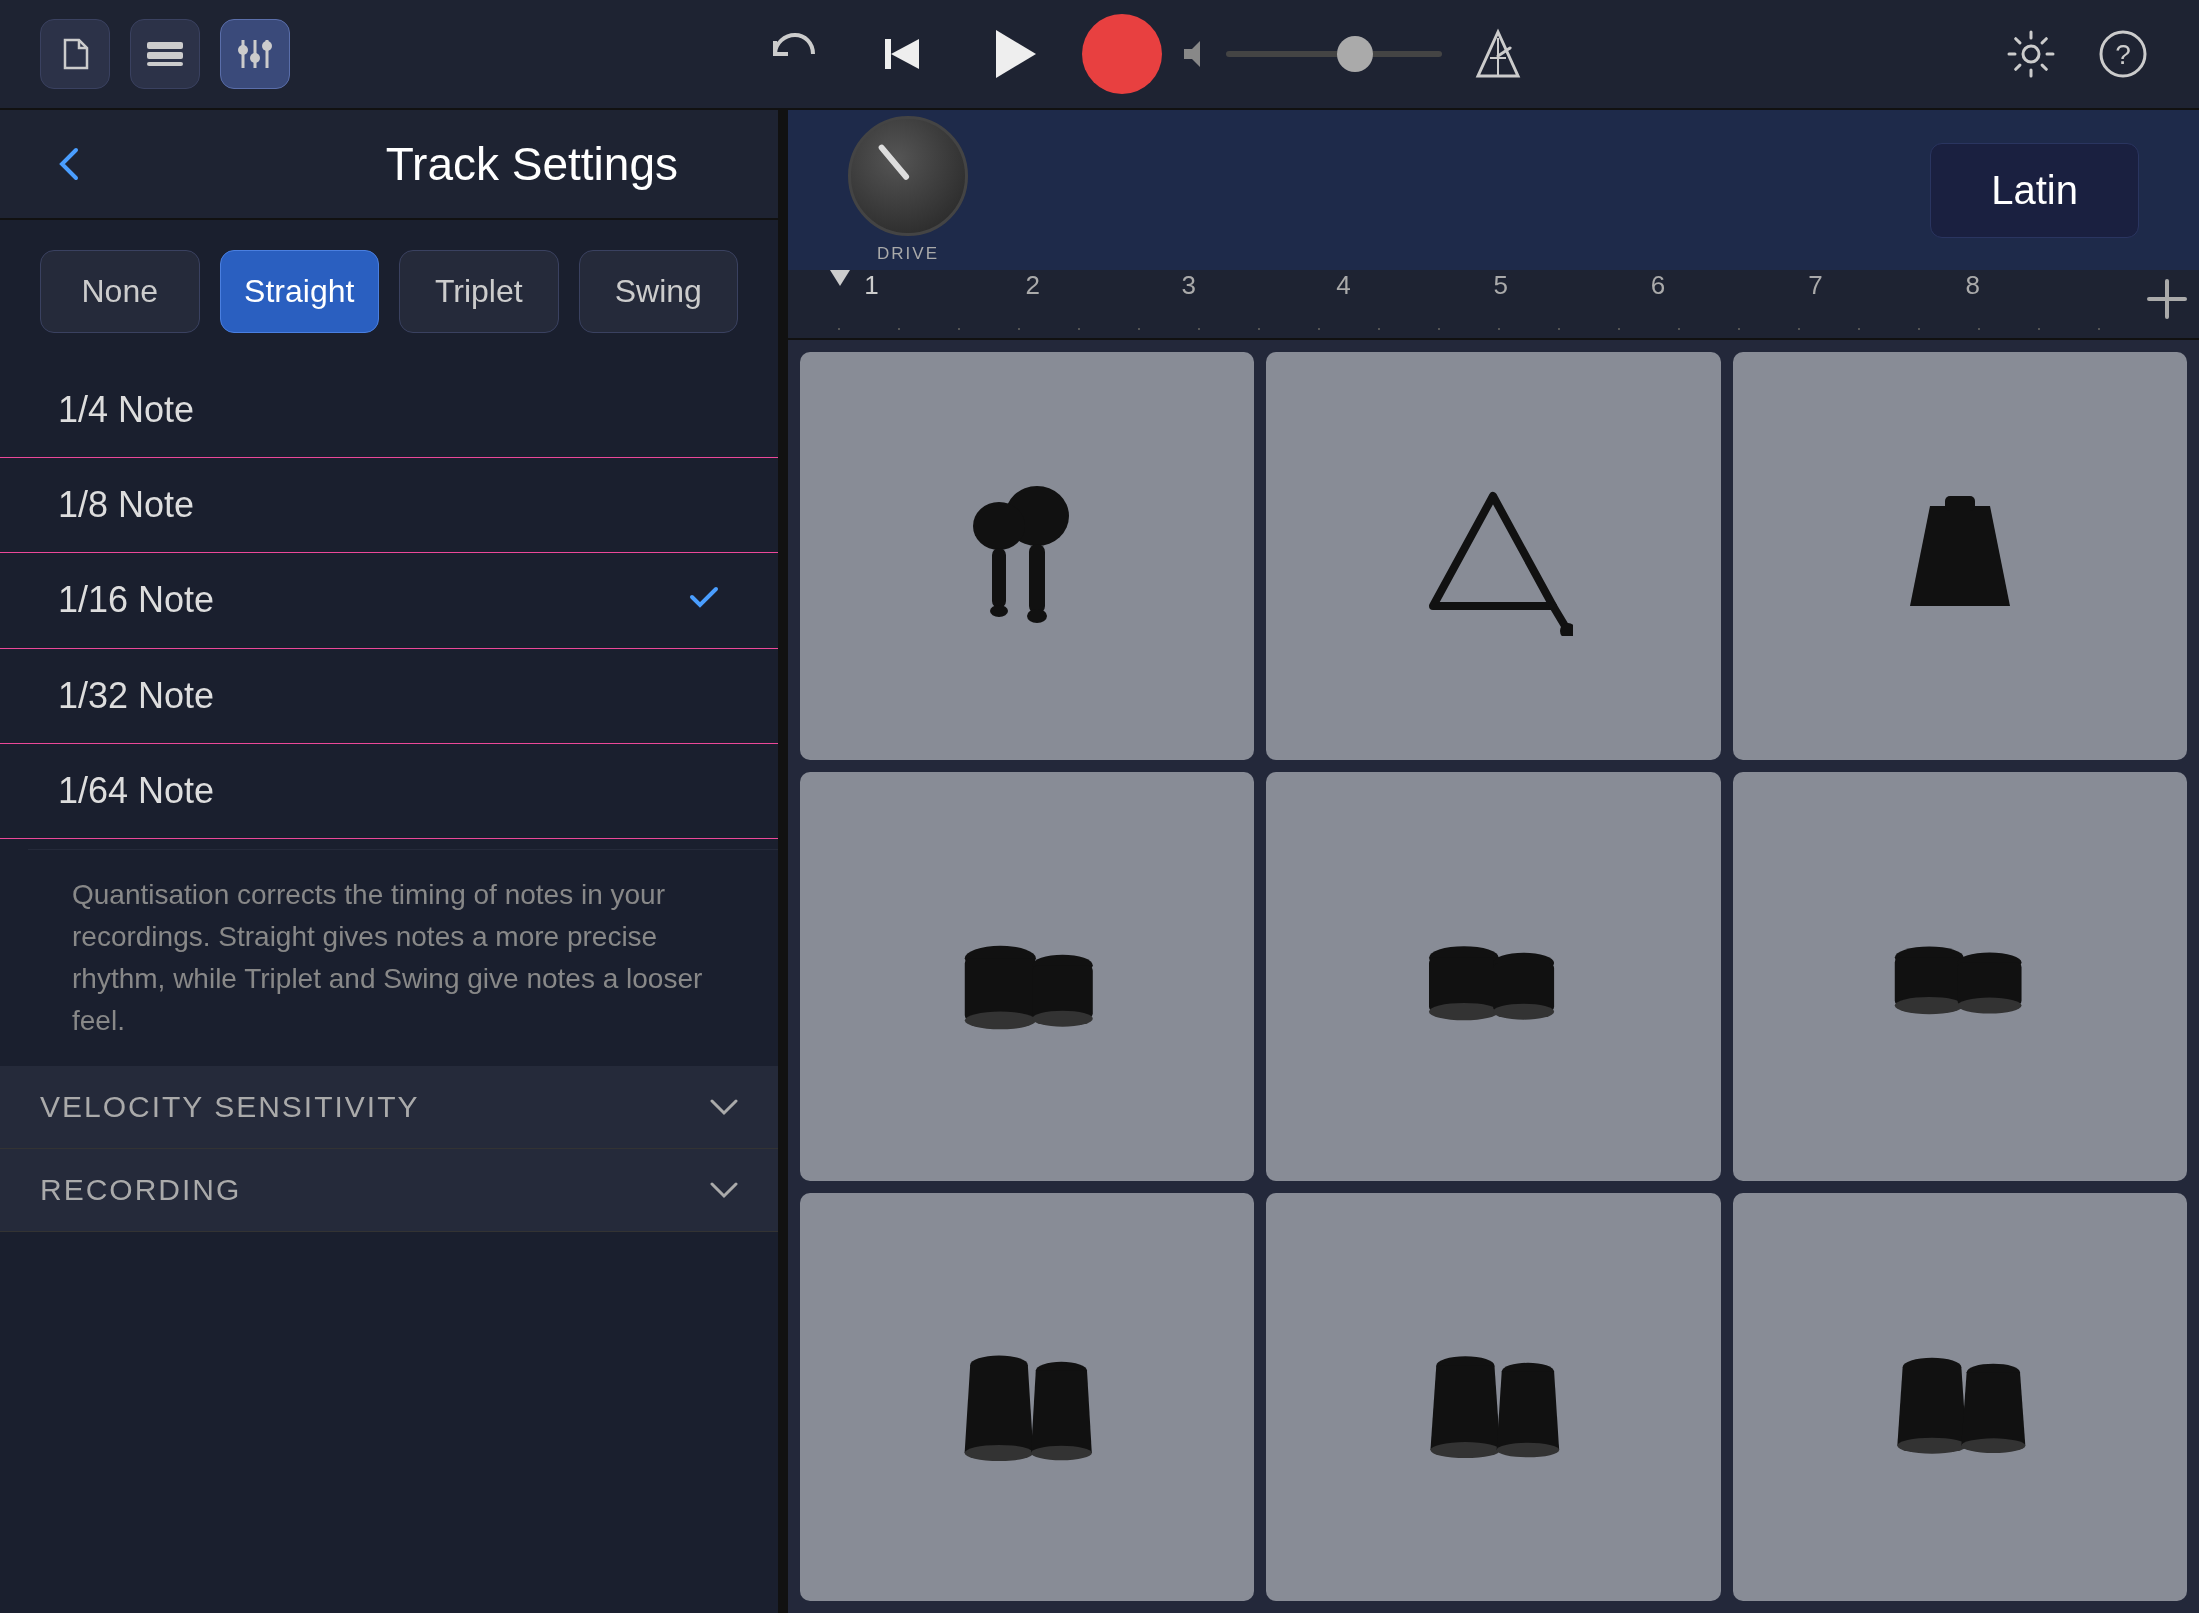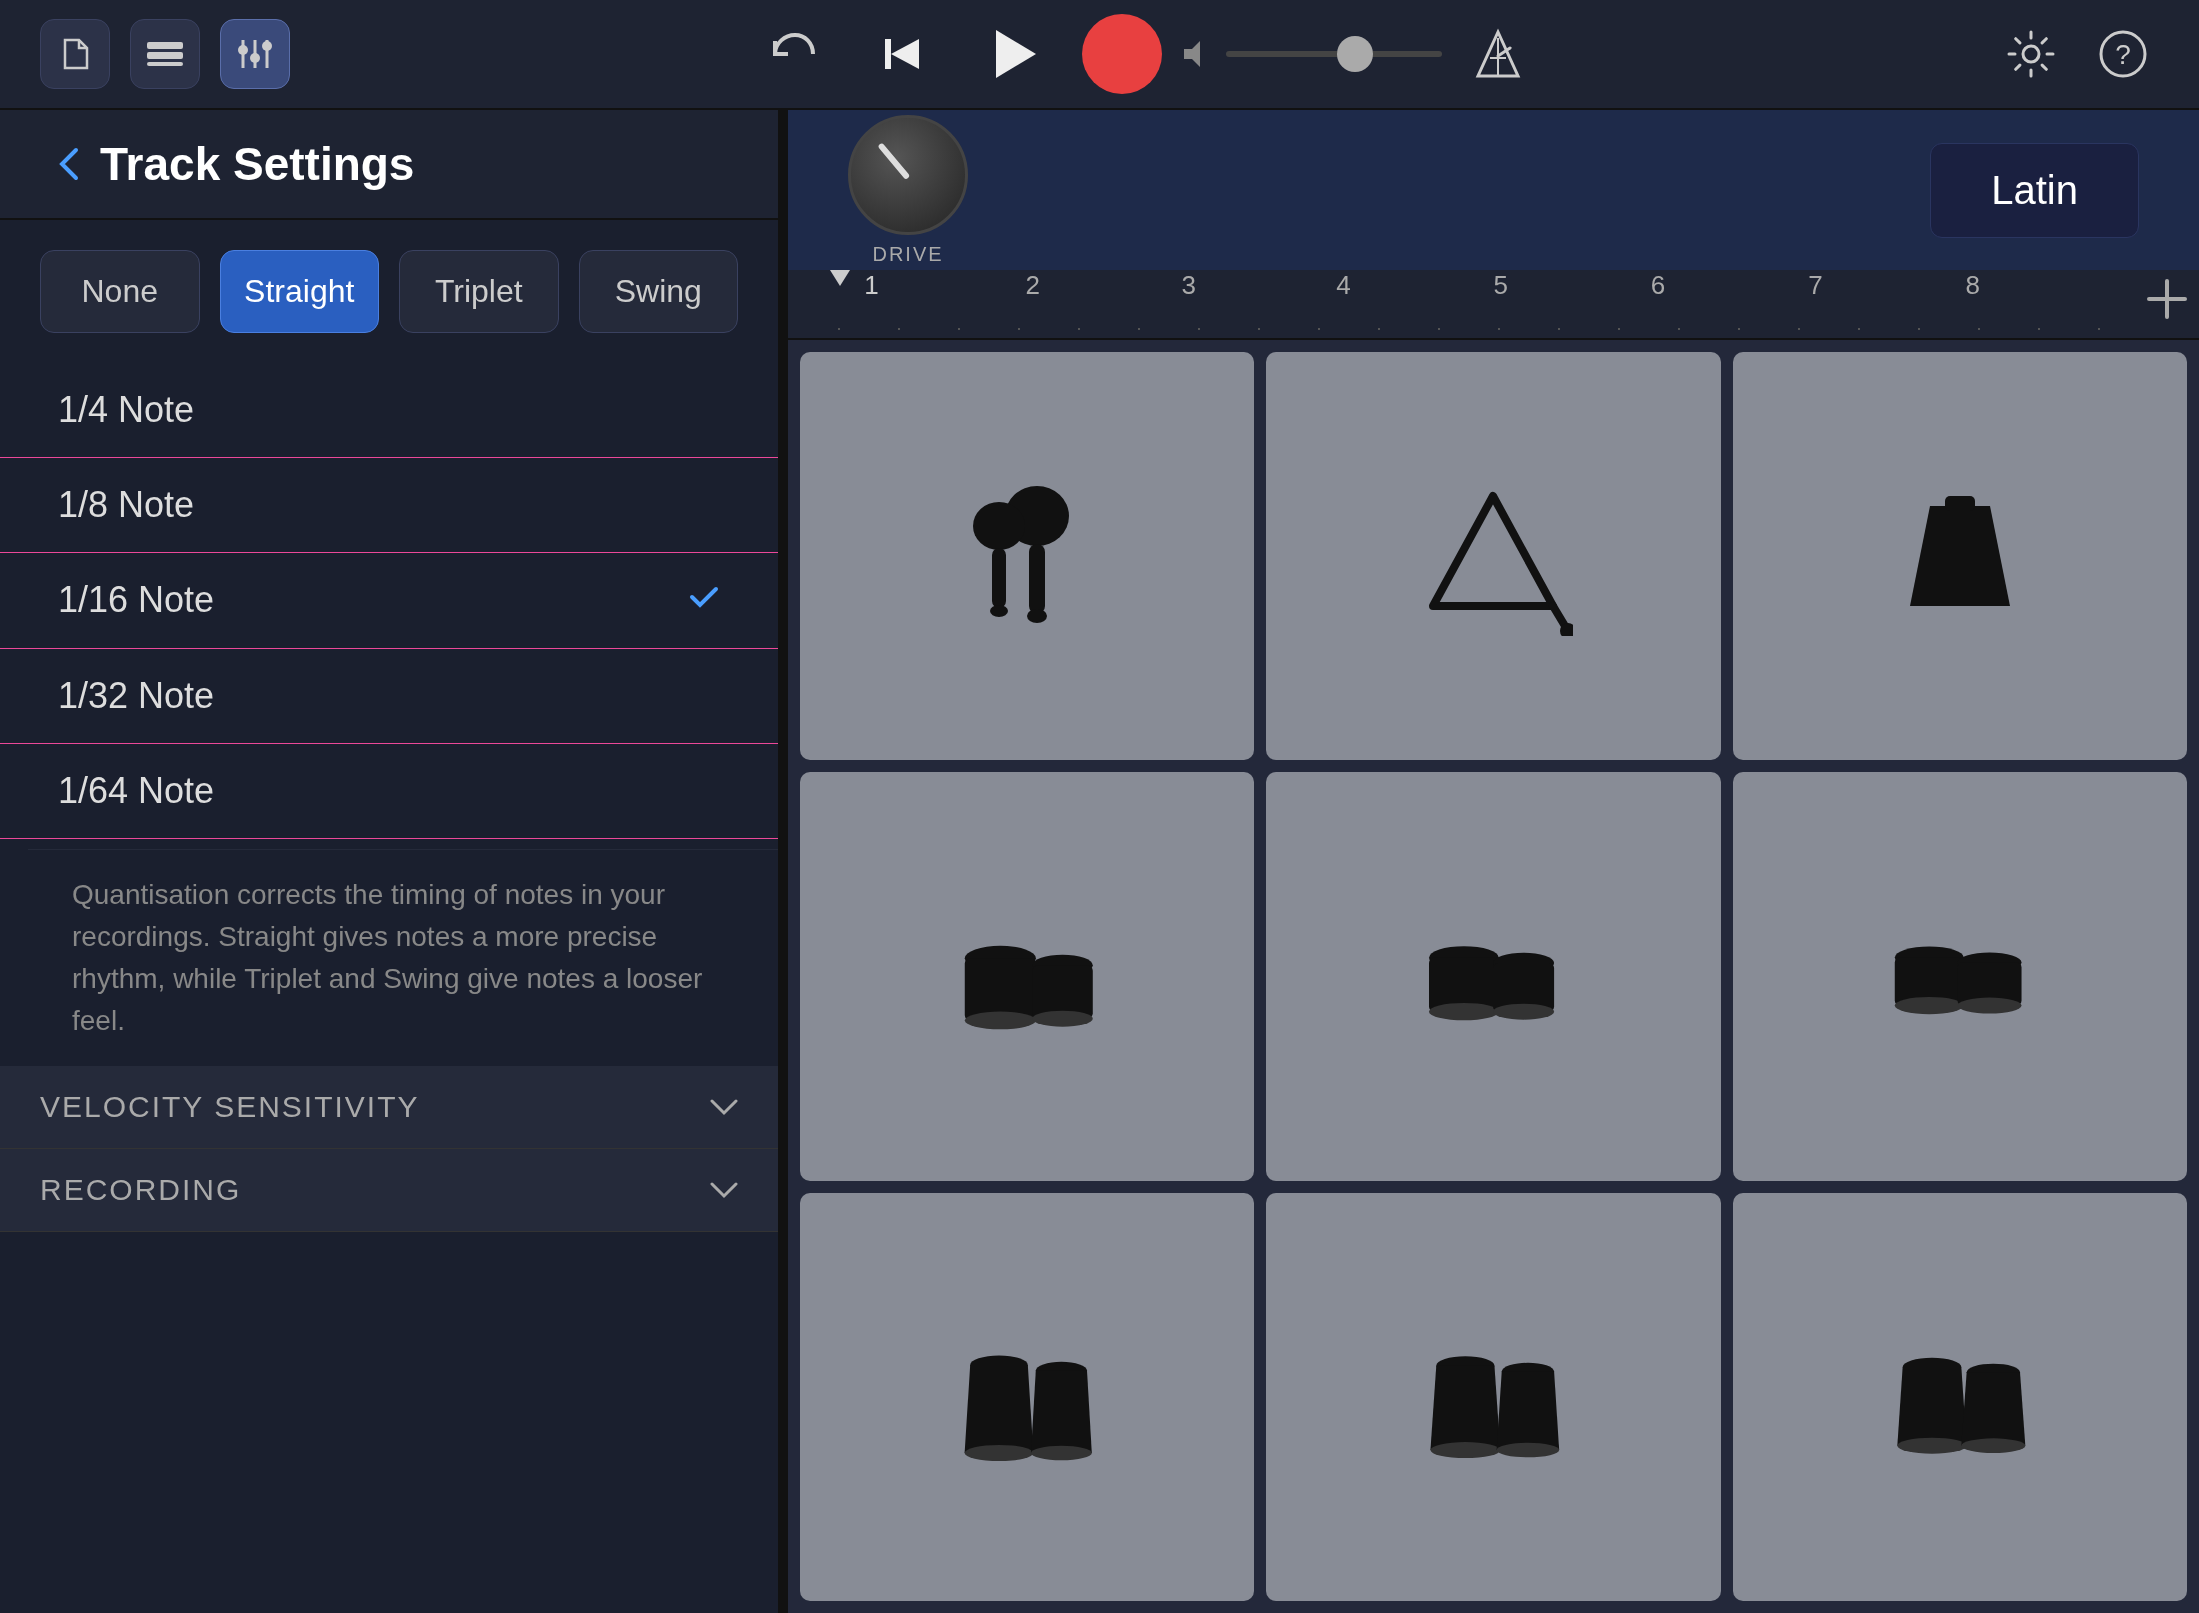--- a/index.html
+++ b/index.html
@@ -118,24 +118,24 @@
     }
     .back-btn {
       width: 60px; height: 60px;
       background: none; border: none; cursor: pointer;
       color: #4a9eff;
       font-size: 36px;
       display: flex; align-items: center; justify-content: center;
     }
     .sidebar-title {
       flex: 1;
-      text-align: left;
+      text-align: right;
       color: #fff;
       font-size: 46px;
-      font-weight: 700;
+      font-weight: 400;
     }
 
     
     .section-header {
       background: #252a3a;
       padding: 24px 40px;
       display: flex; align-items: center; justify-content: space-between;
       border-bottom: 1px solid #333;
       cursor: pointer;
     }
@@ -235,21 +235,21 @@
       background: #ddd;
       border-radius: 3px;
       position: absolute;
       top: 16px;
       left: 50%;
       transform: translateX(-50%) rotate(-40deg);
       transform-origin: bottom center;
     }
     .drive-label {
       color: #aaa;
-      font-size: 20px;
+      font-size: 17px;
       letter-spacing: 2px;
     }
     .instrument-name-area {
       flex: 1;
       display: flex;
       justify-content: flex-end;
     }
     .instrument-name-btn {
       background: #1a2040;
       border: 1px solid #2a3560;

